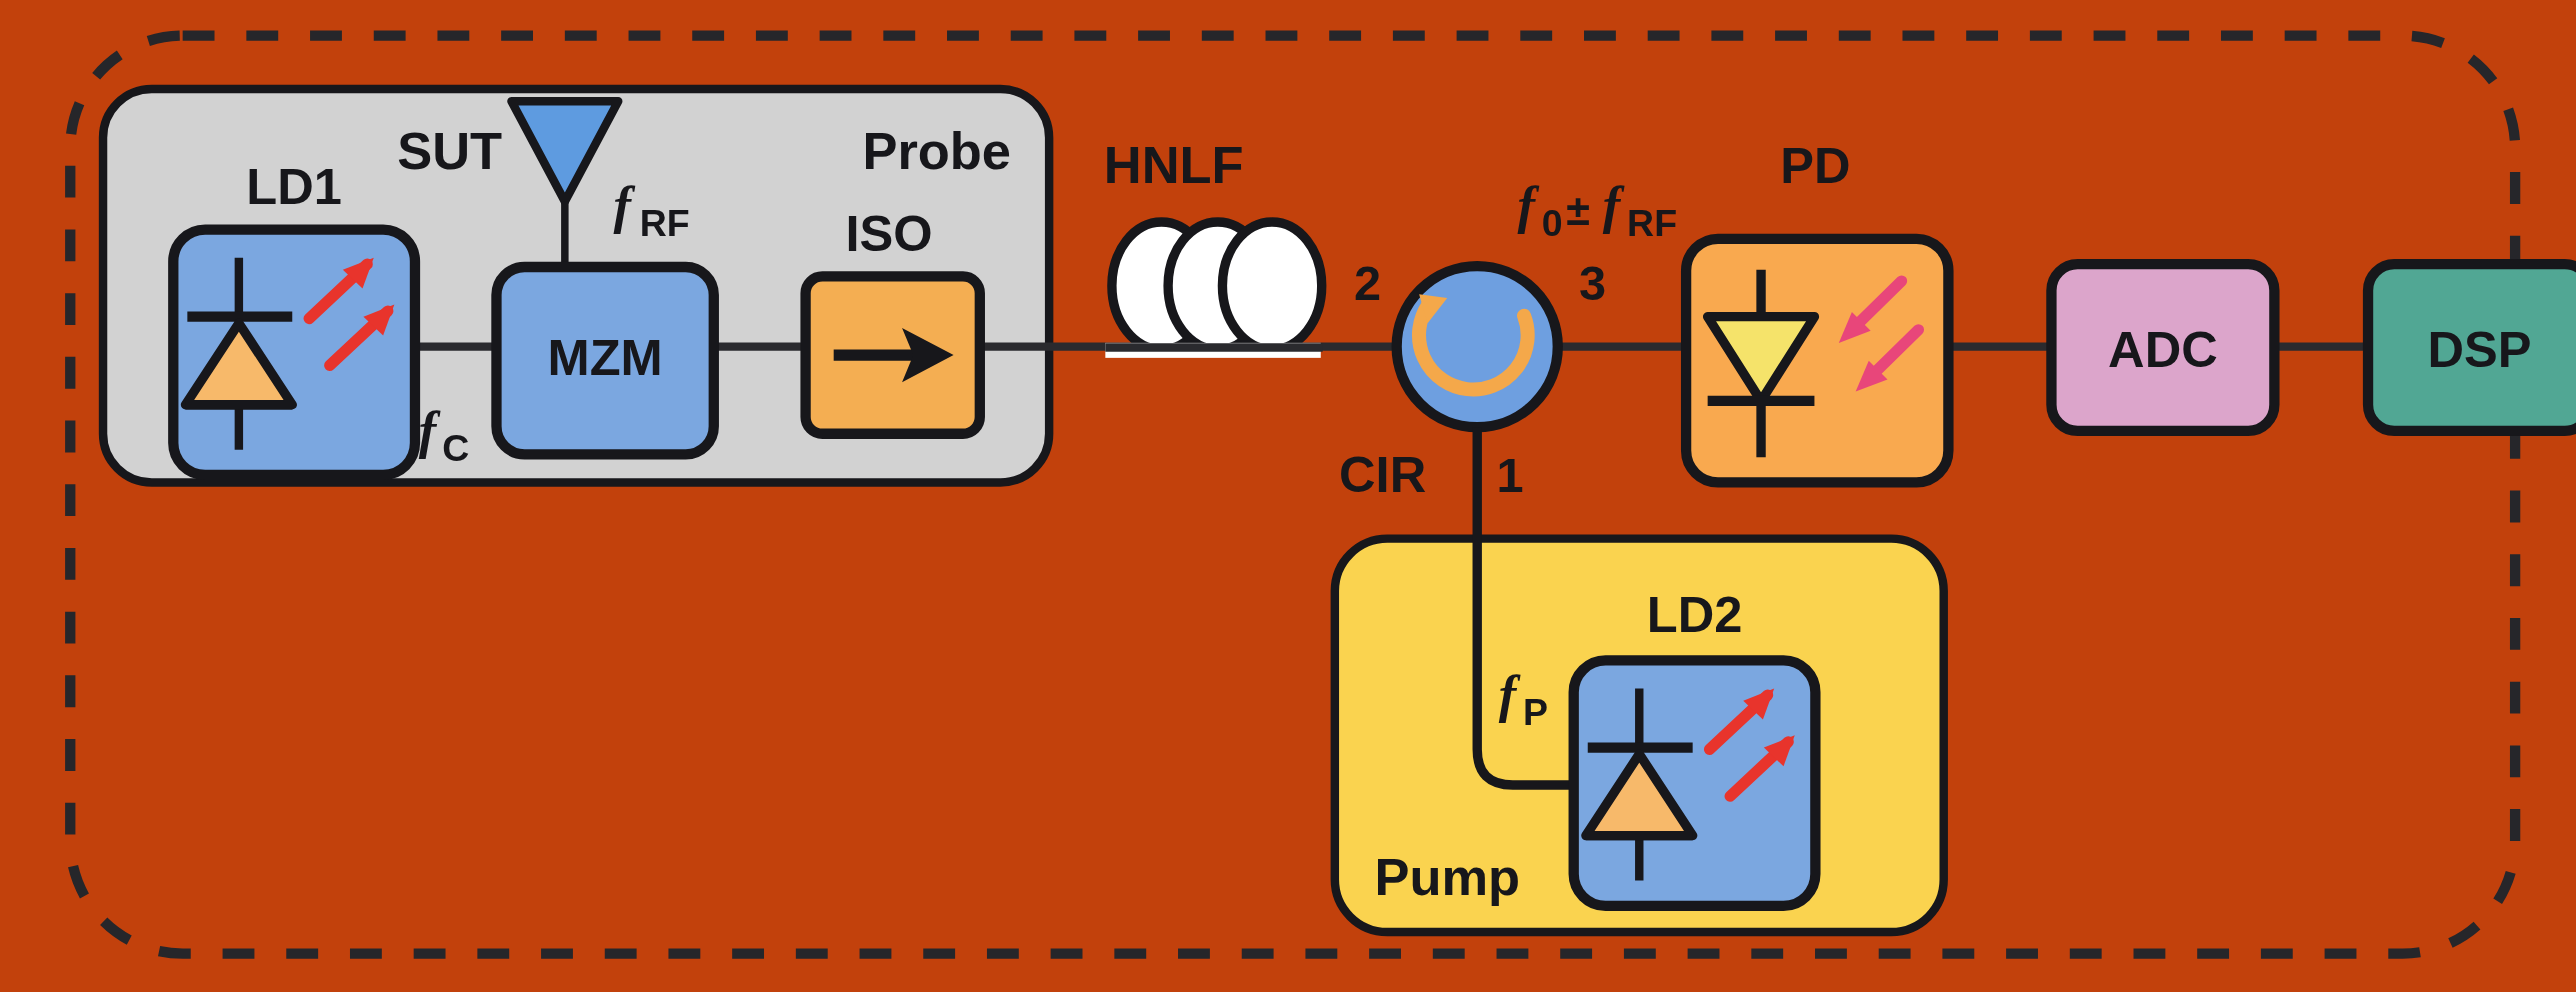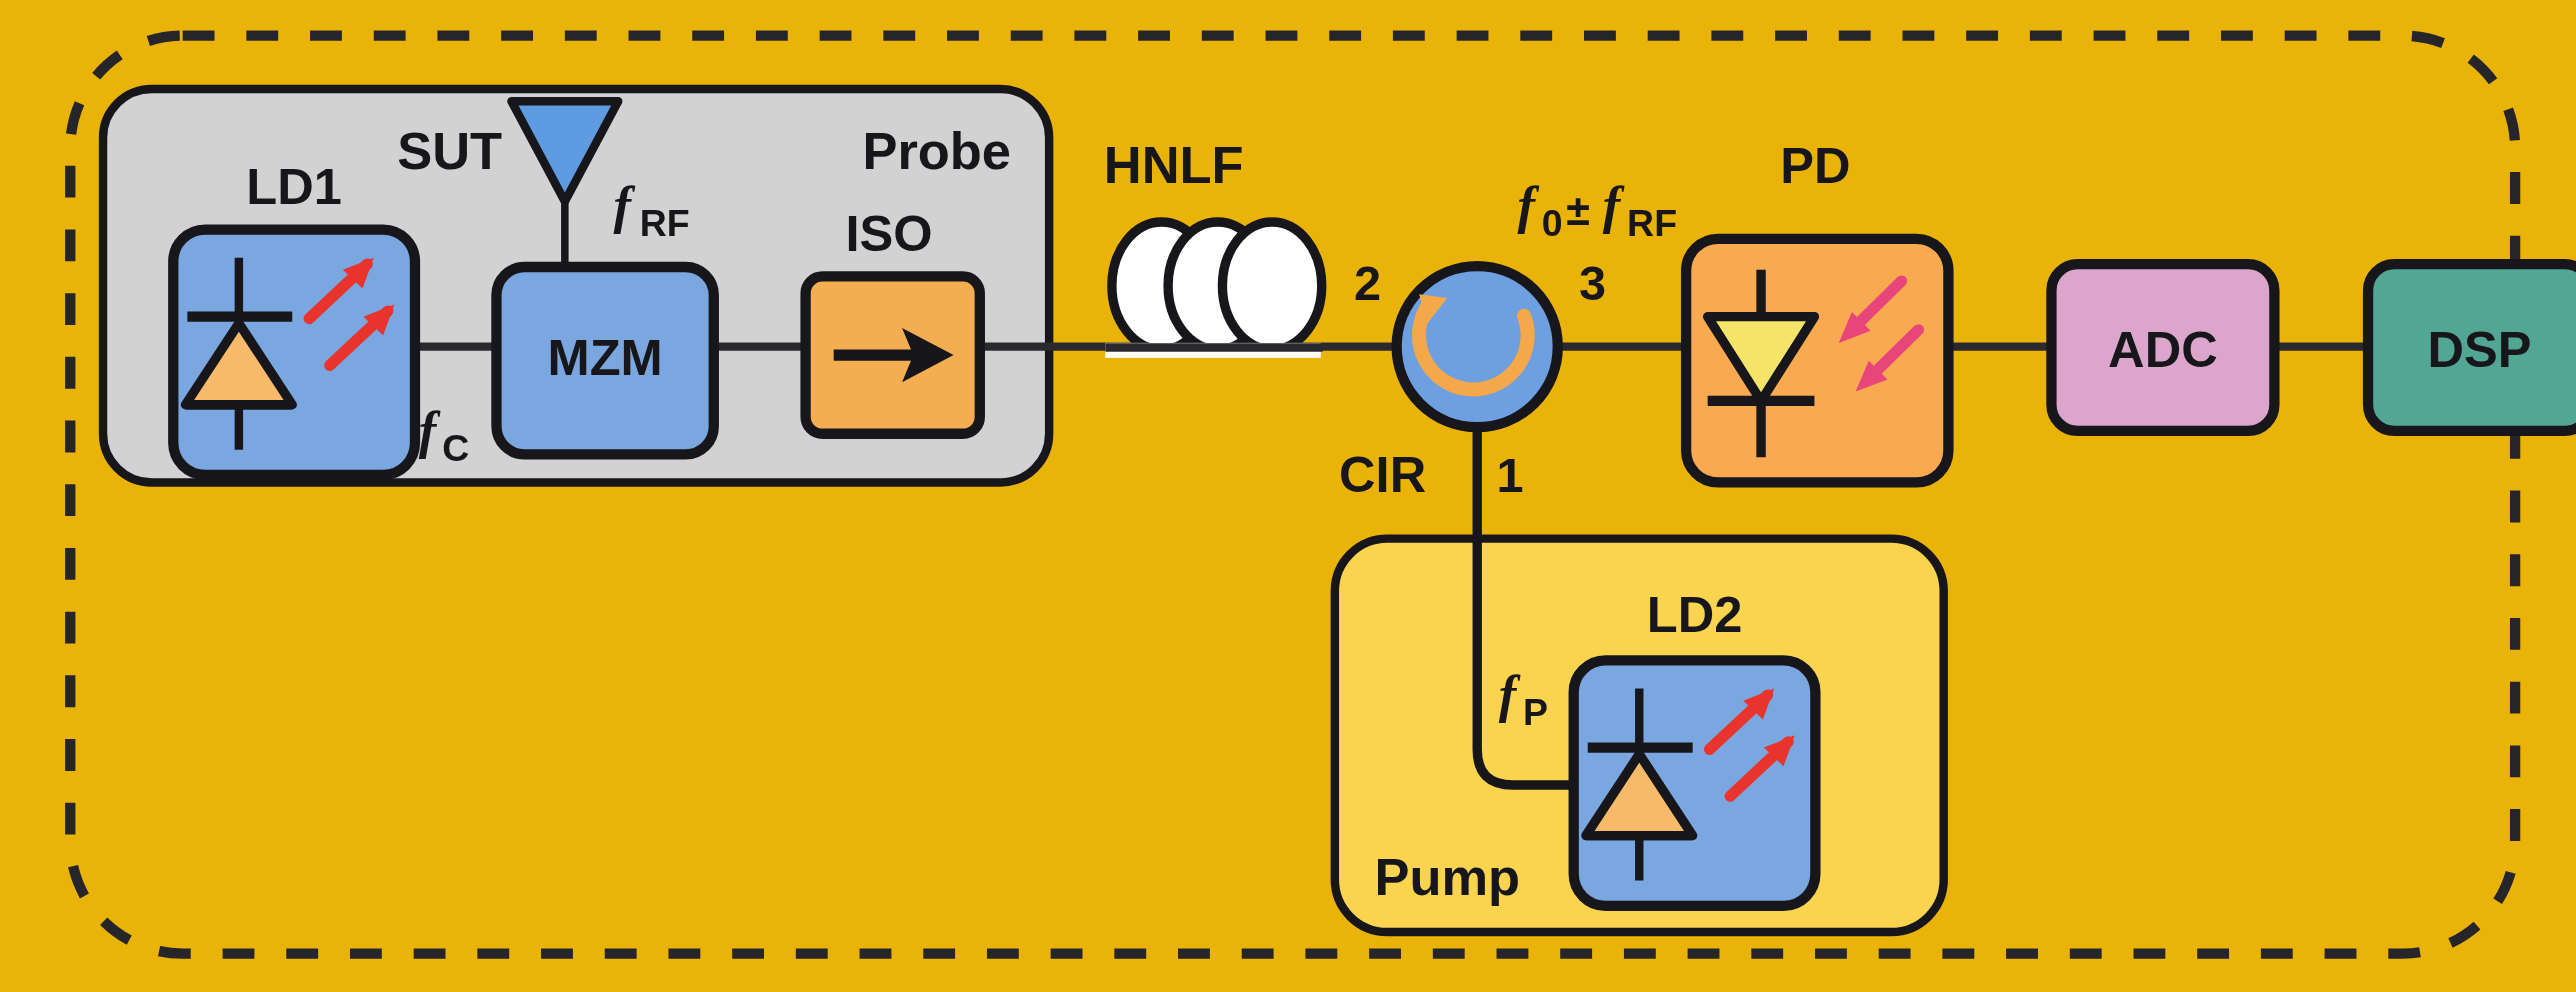--- a/index.html
+++ b/index.html
@@ -8,21 +8,21 @@
     padding: 0;
     background: #ffffff;
   }
   body {
     font-family: "Liberation Sans", sans-serif;
   }
   #stage {
     position: relative;
     width: 2576px;
     height: 993px;
-    background: #eab308;
+    background: #c2410c;
     overflow: hidden;
   }
   #stage svg {
     position: absolute;
     left: 0;
     top: 0;
     width: 2576px;
     height: 993px;
   }
   .lbl {

